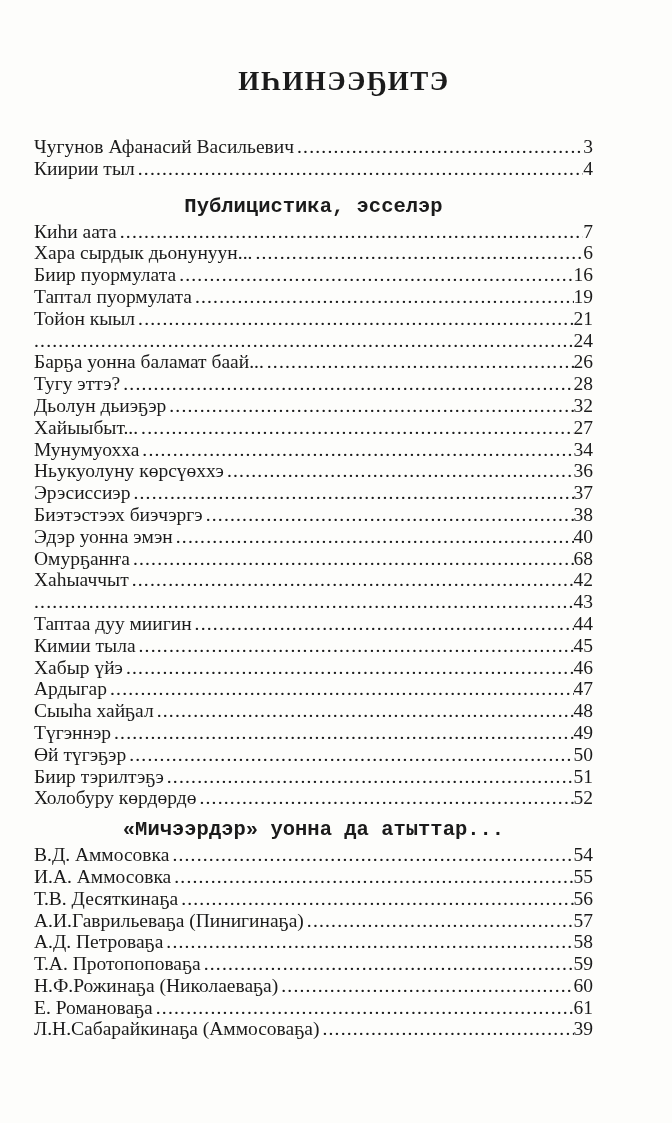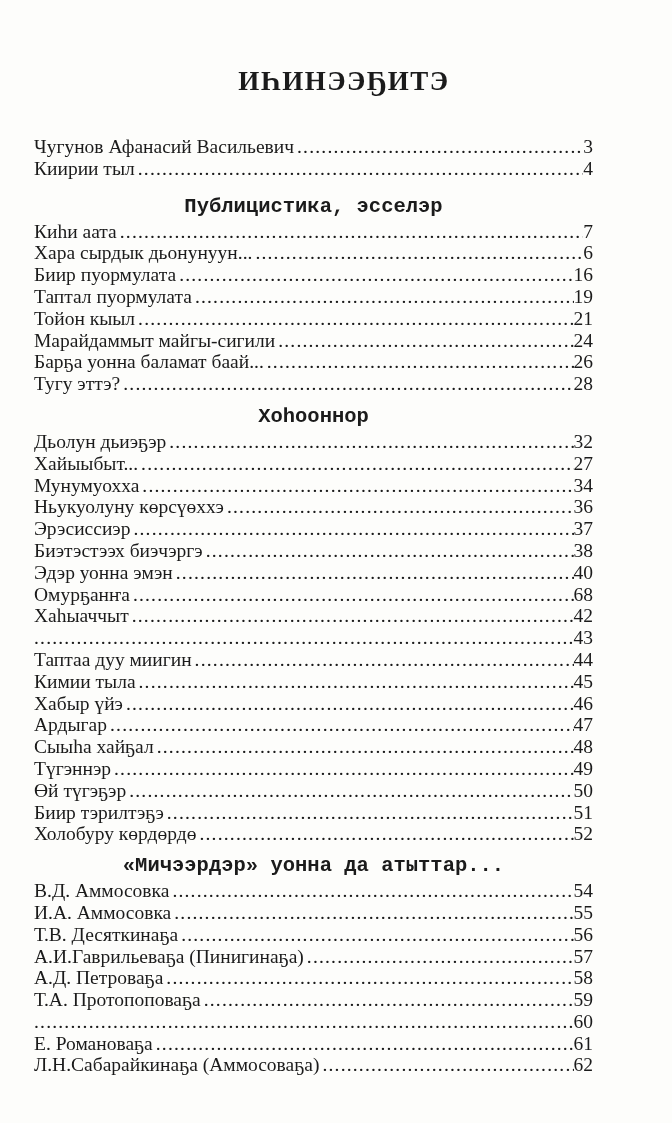--- a/index.html
+++ b/index.html
@@ -106,37 +106,35 @@
           <span class="toc-label">Таптал пуормулата</span>
           <span class="toc-leader">................................................................................................................................................................</span>
           <span class="toc-page-num">19</span>
         </div>
         <div class="toc-row">
           <span class="toc-label">Тойон кыыл</span>
           <span class="toc-leader">................................................................................................................................................................</span>
           <span class="toc-page-num">21</span>
         </div>
         <div class="toc-row">
-          <span class="toc-label">Марайдаммыт майгы-сигили</span>
           <span class="toc-leader">................................................................................................................................................................</span>
           <span class="toc-page-num">24</span>
         </div>
         <div class="toc-row">
           <span class="toc-label">Барҕа уонна баламат баай...</span>
           <span class="toc-leader">................................................................................................................................................................</span>
           <span class="toc-page-num">26</span>
         </div>
         <div class="toc-row">
           <span class="toc-label">Тугу эттэ?</span>
           <span class="toc-leader">................................................................................................................................................................</span>
           <span class="toc-page-num">28</span>
         </div>
       </div>
       <div class="toc-section">
-        <div class="toc-section-heading">Хоһооннор</div>
         <div class="toc-row">
           <span class="toc-label">Дьолун дьиэҕэр</span>
           <span class="toc-leader">................................................................................................................................................................</span>
           <span class="toc-page-num">32</span>
         </div>
         <div class="toc-row">
           <span class="toc-label">Хайыыбыт...</span>
           <span class="toc-leader">................................................................................................................................................................</span>
           <span class="toc-page-num">27</span>
         </div>
@@ -251,28 +249,29 @@
           <span class="toc-label">А.Д. Петроваҕа</span>
           <span class="toc-leader">................................................................................................................................................................</span>
           <span class="toc-page-num">58</span>
         </div>
         <div class="toc-row">
           <span class="toc-label">Т.А. Протопоповаҕа</span>
           <span class="toc-leader">................................................................................................................................................................</span>
           <span class="toc-page-num">59</span>
         </div>
         <div class="toc-row">
+          <span class="toc-label">Н.Ф.Рожинаҕа (Николаеваҕа)</span>
           <span class="toc-leader">................................................................................................................................................................</span>
           <span class="toc-page-num">60</span>
         </div>
         <div class="toc-row">
           <span class="toc-label">Е. Романоваҕа</span>
           <span class="toc-leader">................................................................................................................................................................</span>
           <span class="toc-page-num">61</span>
         </div>
         <div class="toc-row">
           <span class="toc-label">Л.Н.Сабарайкинаҕа (Аммосоваҕа)</span>
           <span class="toc-leader">................................................................................................................................................................</span>
-          <span class="toc-page-num">62</span>
+          <span class="toc-page-num">39</span>
         </div>
       </div>
     </div>
 </div>
 
 </body></html>

